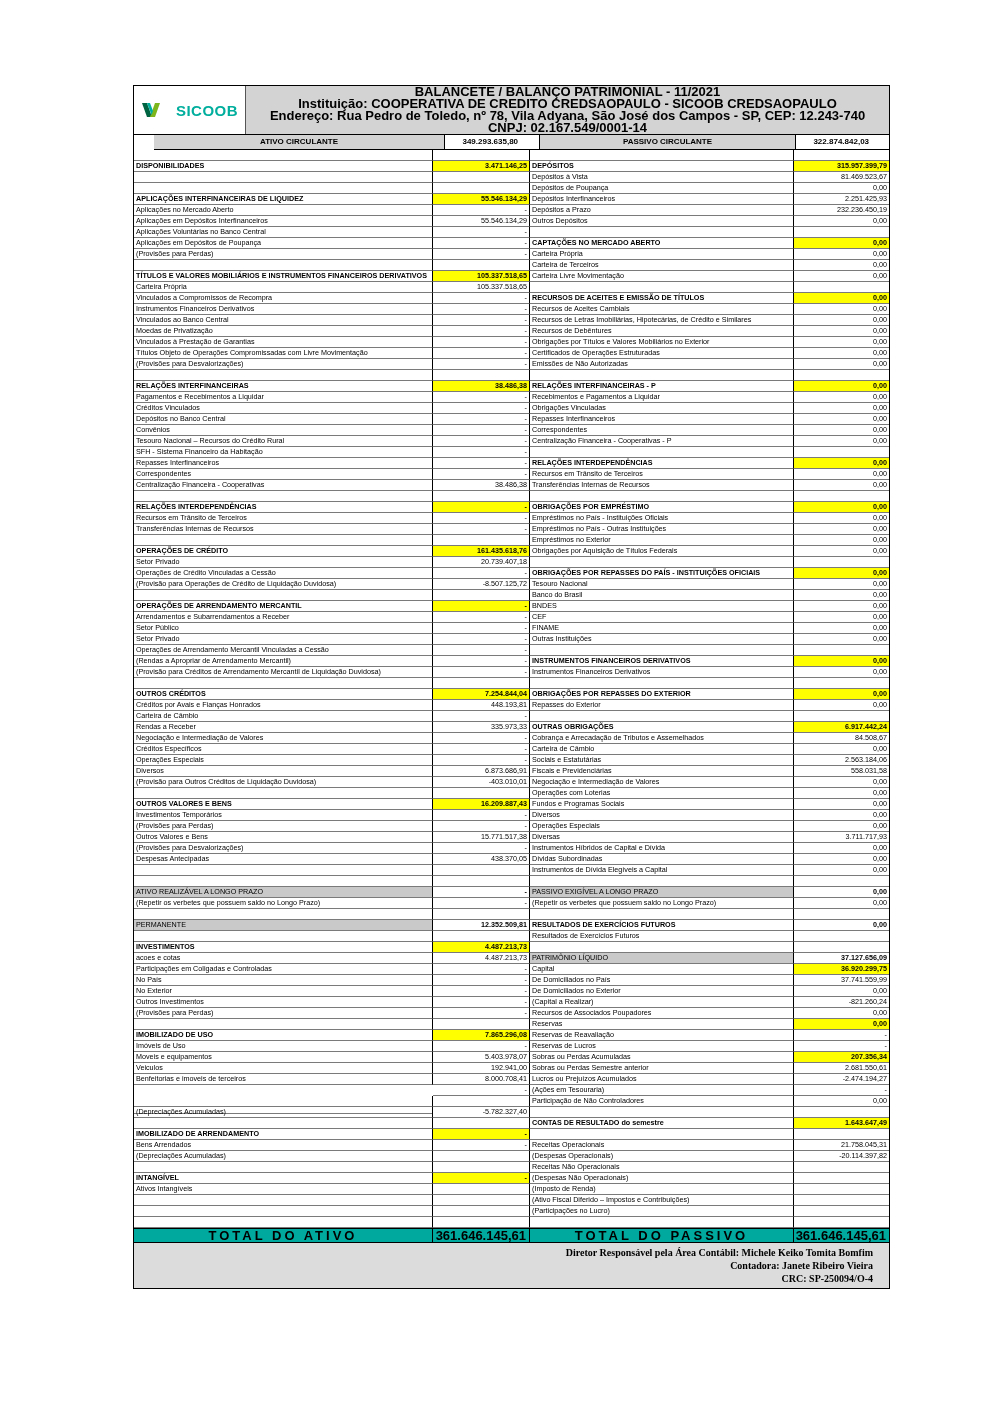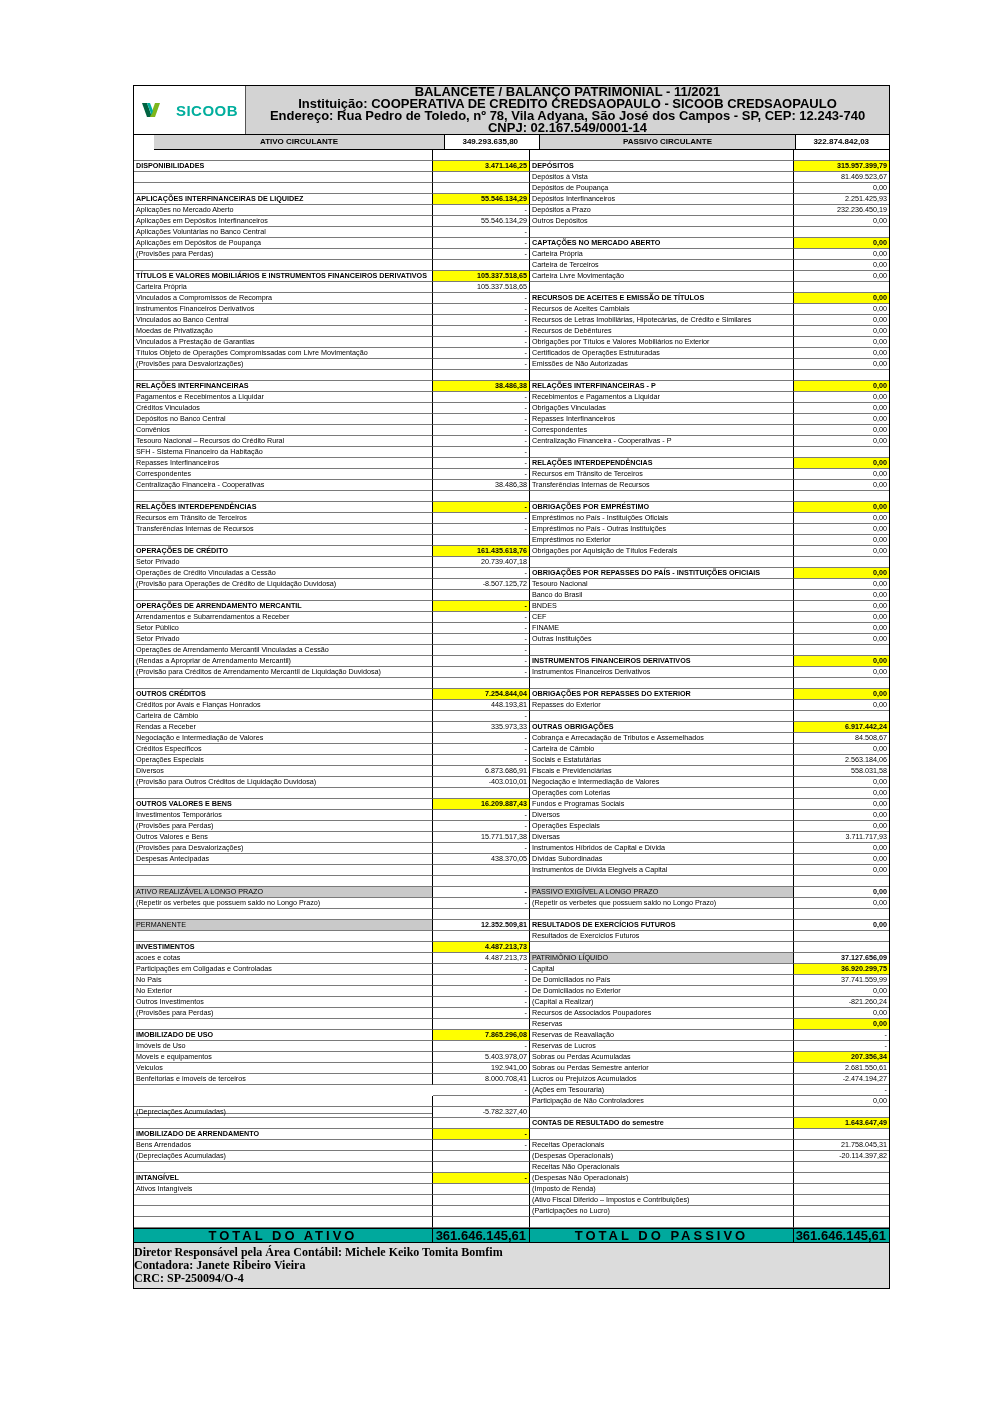--- a/index.html
+++ b/index.html
@@ -26,21 +26,21 @@
   .row .val{text-align:right;}
   .b{font-weight:bold;}
   .y{background:var(--highlight,#FFFF00);font-weight:bold;}
   .bandc{background:#C9C9C9;font-weight:normal;}
   .serif{font-family:Liberation Sans, sans-serif;margin-top:28px;}
   
   .totalbar{display:flex;background:var(--totalBar,#00A99D);border-top:1px solid #000;border-bottom:1px solid #000;height:13px;font-size:13px;line-height:13px;font-weight:bold;}
   .totalbar .tl{letter-spacing:3px;text-align:center;}
   .totalbar .tv{text-align:right;padding-right:3px;box-sizing:border-box;}
   
-  .footer{background:#DCDCDC;text-align:left;font-family:"Liberation Serif",serif;font-weight:bold;font-size:12px;line-height:13px;padding:3px 0;}
+  .footer{background:#DCDCDC;text-align:right;font-family:"Liberation Serif",serif;font-weight:bold;font-size:10px;line-height:13px;padding:3px 16px;}
   
   .mark{width:20px;height:18px;display:inline-block;}
 </style>
 </head>
 <body style="--highlight: #FFFF00; --band: #D3D3D3; --totalBar: #00A99D; --logoTeal: #00AE9D;">
 
 <div class="sheet">
 
   <div class="hdr">
     <div class="logo-cell">

